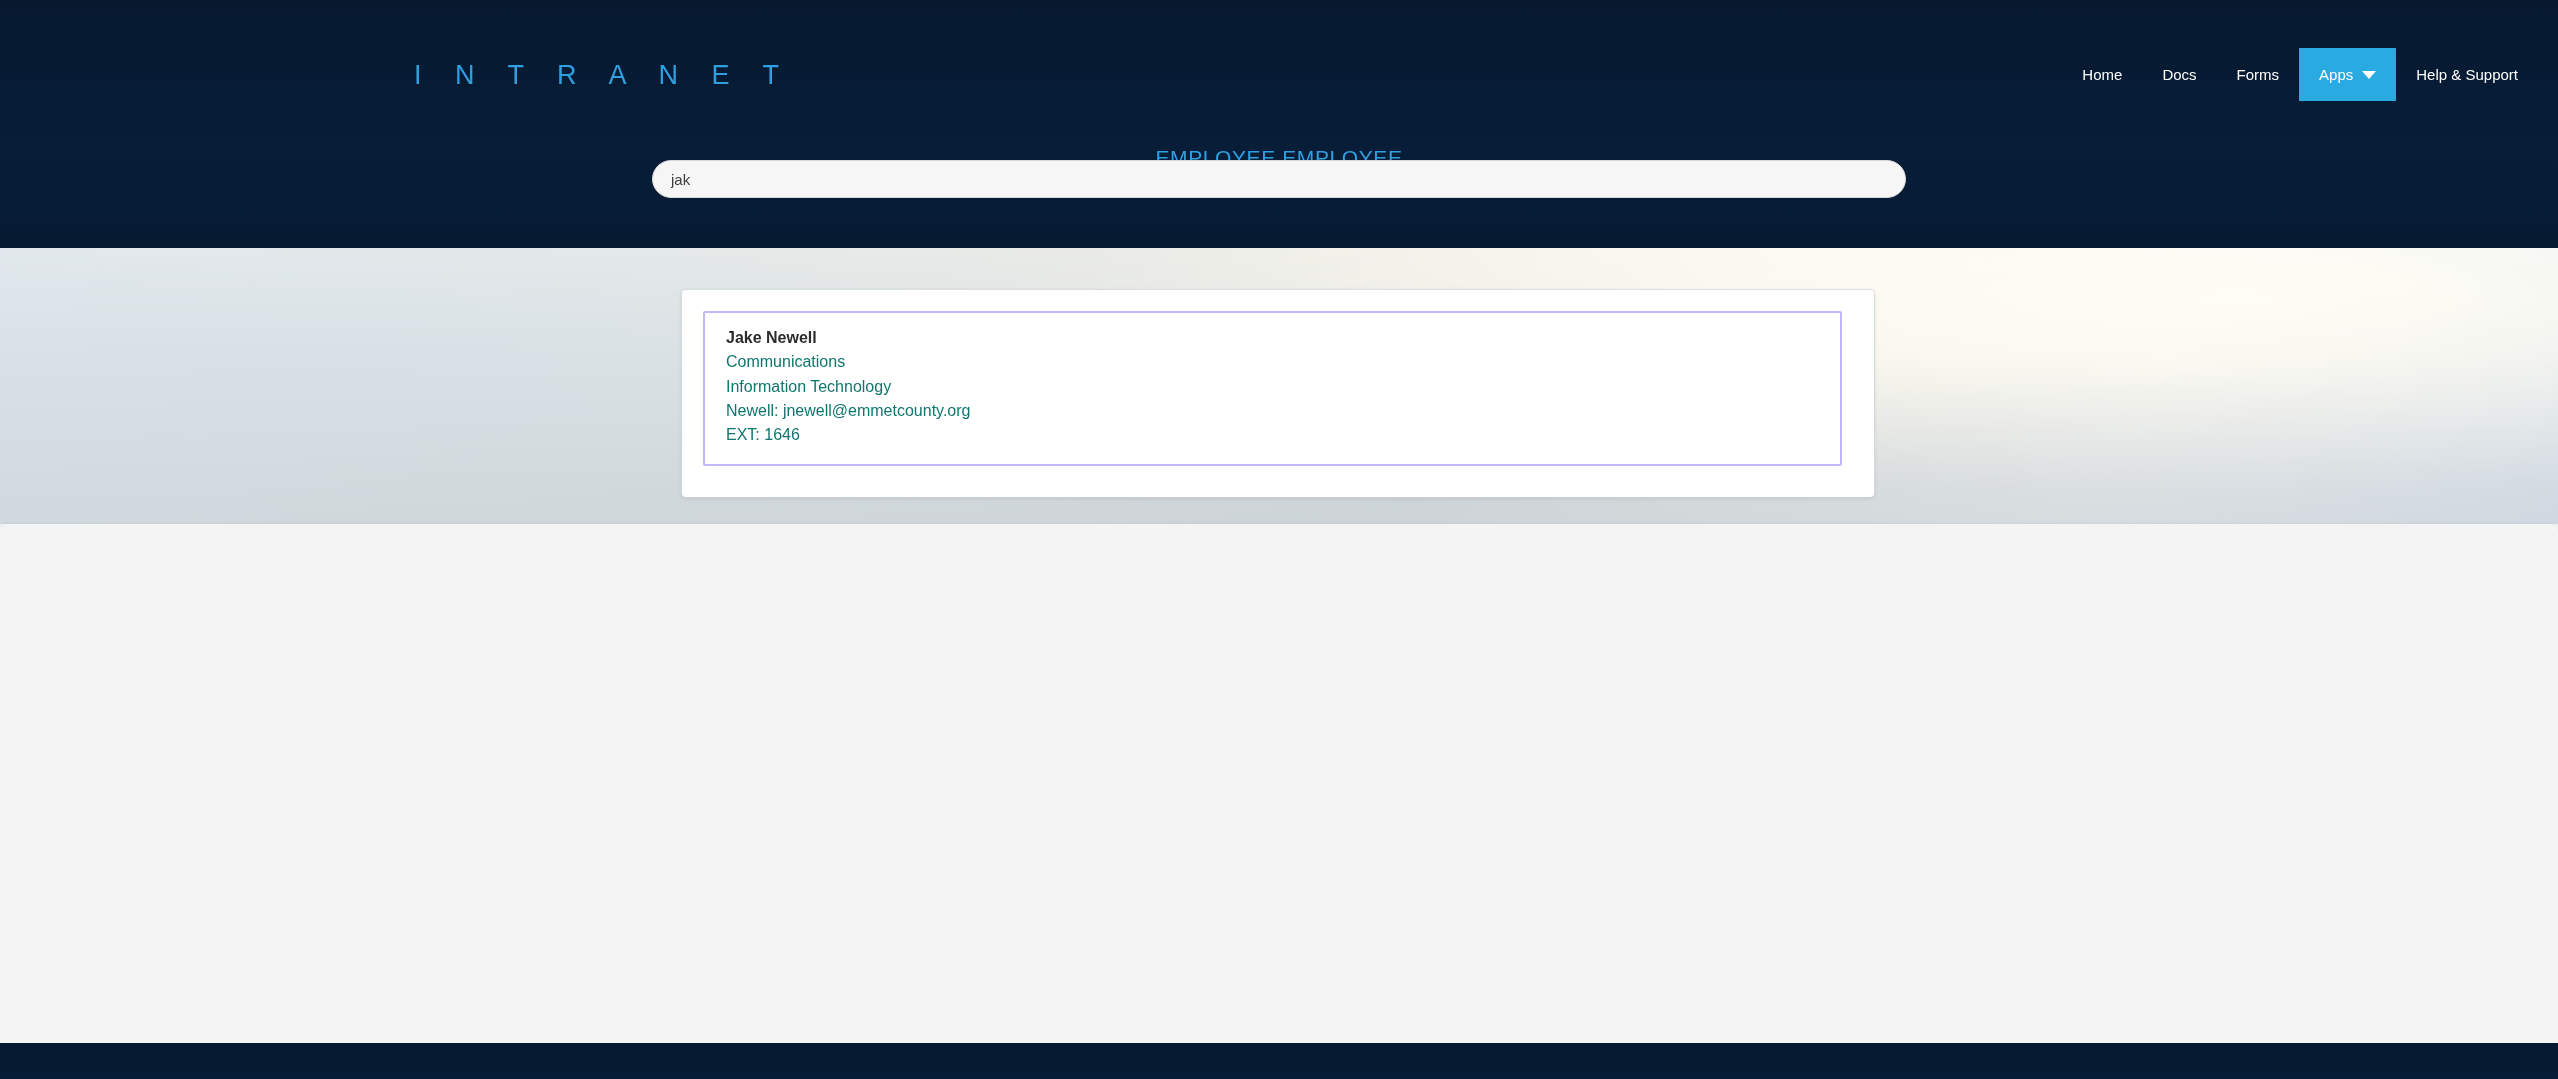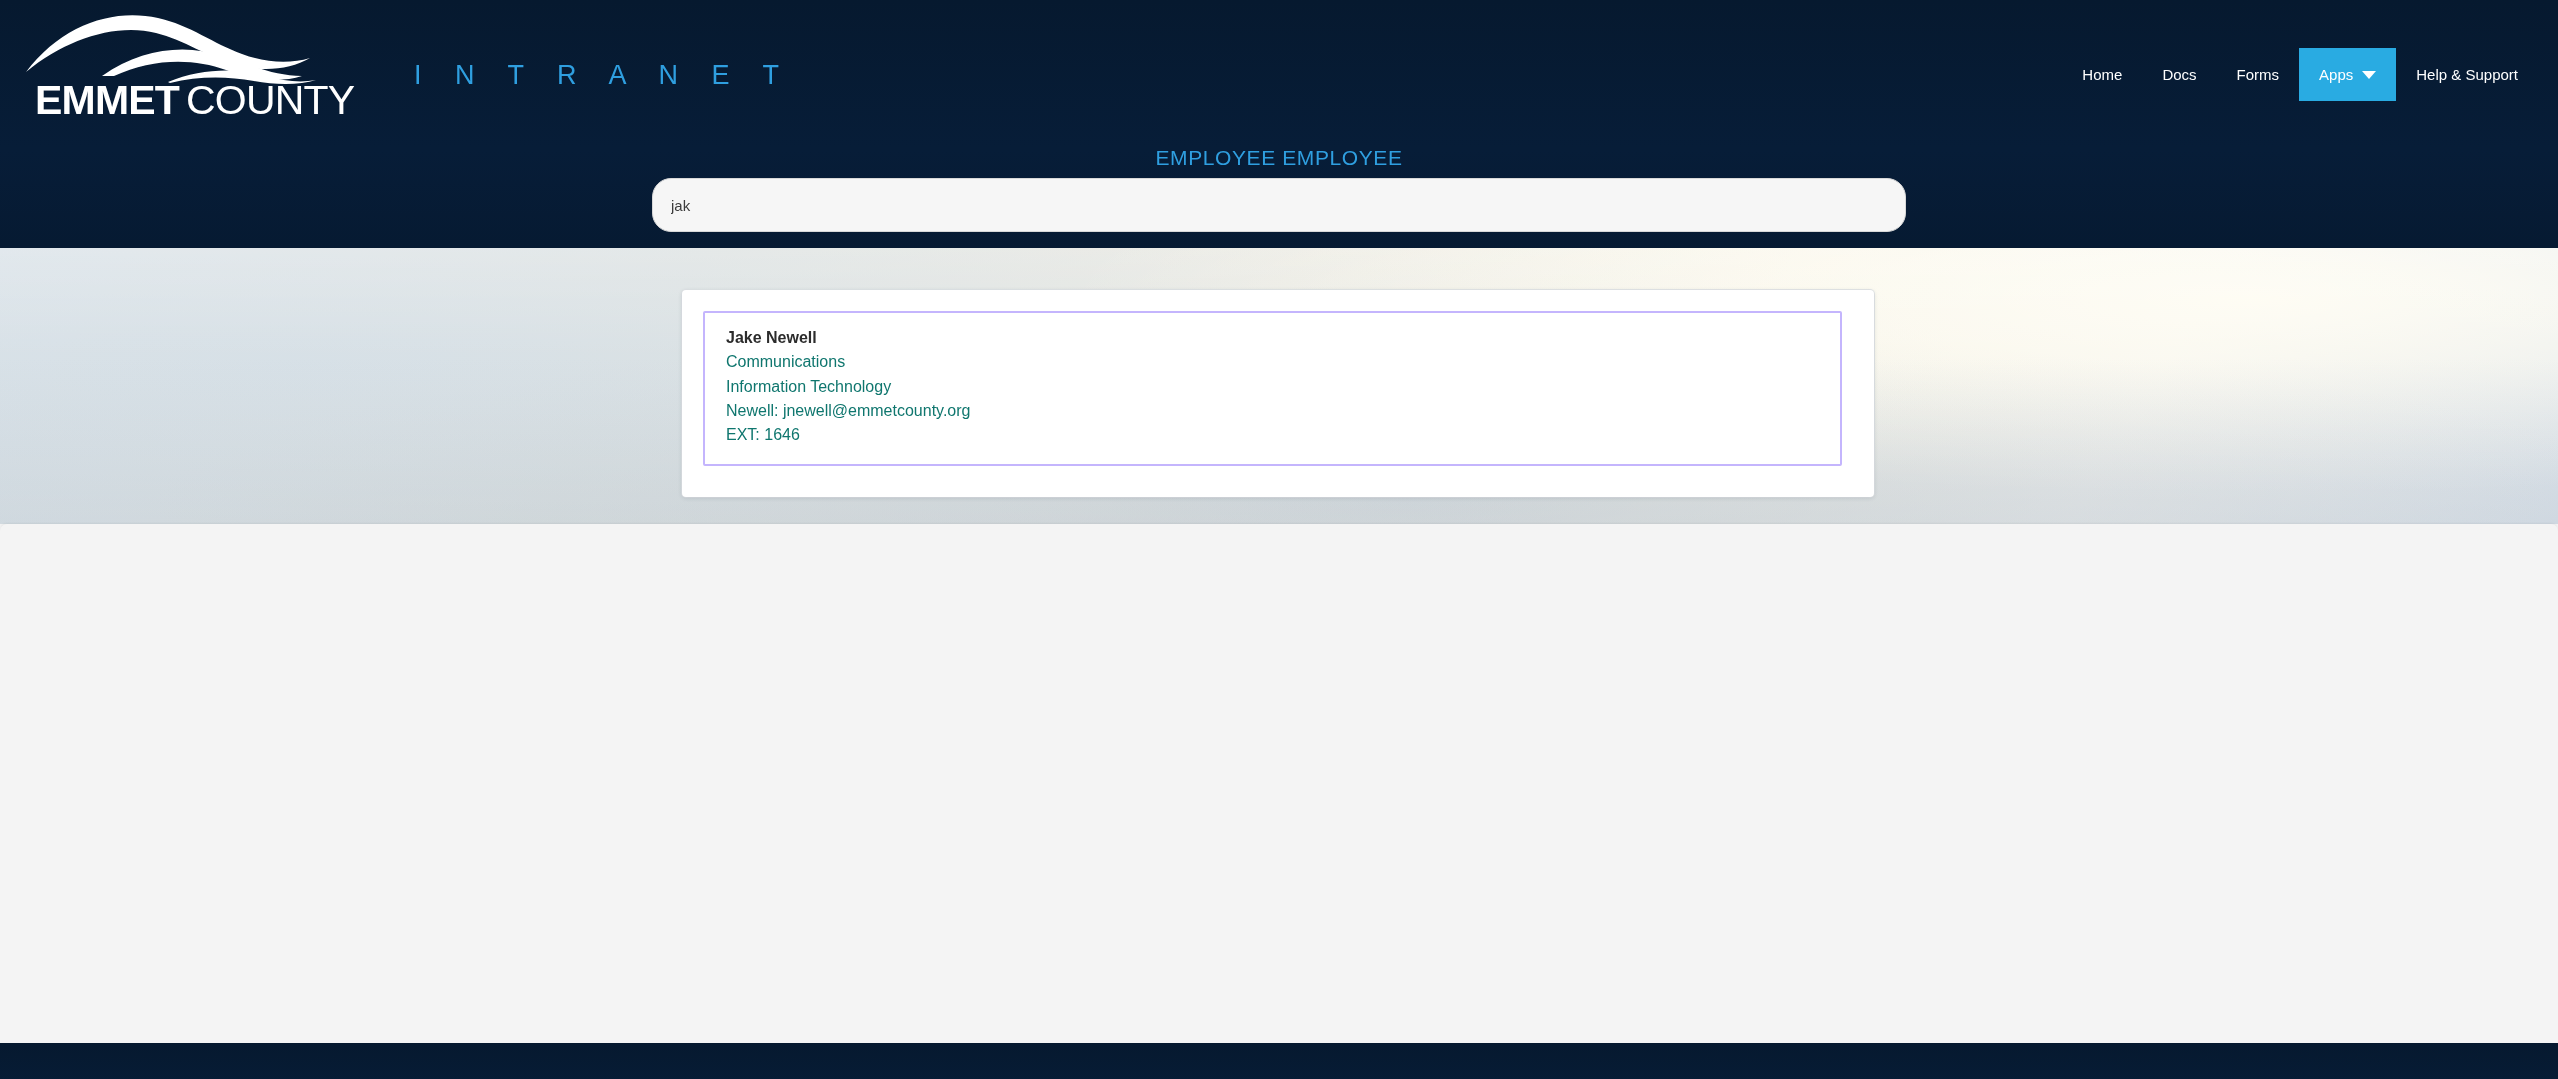--- a/index.html
+++ b/index.html
@@ -104,23 +104,23 @@
     text-align: center;
     font-size: 21px;
     letter-spacing: 0.6px;
     color: #2f9fe0;
     font-weight: 400;
   }
 
   .search-wrap {
     position: absolute;
     left: 652px;
-    top: 178px;
+    top: 160px;
     width: 1254px;
-    height: 54px;
+    height: 38px;
   }
   .search-input {
     width: 100%;
     height: 100%;
     border-radius: 19px;
     border: 1px solid #d8d8d8;
     background: #f6f6f6;
     padding: 0 18px;
     font-size: 15px;
     color: #3c3c3c;
@@ -204,30 +204,20 @@
     height: 53px;
     background: #071c36;
     background: linear-gradient(180deg, #06192f 0%, #071d38 100%);
   }
 </style>
 </head>
 <body>
 
 <header class="site-header">
 
-  <div class="brand-block">
-    <svg class="logo-wave" viewBox="0 0 320 78">
-      <path d="M8 66 C44 18, 96 2, 140 12 C172 19, 196 38, 224 48 C248 57, 272 58, 292 52 C272 64, 244 66, 218 59 C190 51, 166 34, 138 27 C98 17, 48 33, 8 66 Z" fill="#ffffff"></path>
-      <path d="M84 70 C124 42, 168 38, 204 50 C232 59, 256 70, 284 70 C262 77, 234 74, 208 64 C176 52, 134 52, 96 70 Z" fill="#ffffff"></path>
-      <path d="M150 76 C184 62, 220 62, 248 70 C266 75, 282 77, 298 74 C282 79, 258 79, 236 75 C208 70, 180 70, 152 77 Z" fill="#ffffff"></path>
-    </svg>
-    <div class="brand-wordmark">
-      <span class="wm-bold">EMMET</span><span class="wm-light">COUNTY</span>
-    </div>
-  </div>
 
   <div class="intranet-word">I N T R A N E T</div>
 
   <nav class="main-nav">
     <a class="nav-link" href="#">
         <span>Home</span>
       </a>
     <a class="nav-link" href="#">
         <span>Docs</span>
       </a>

